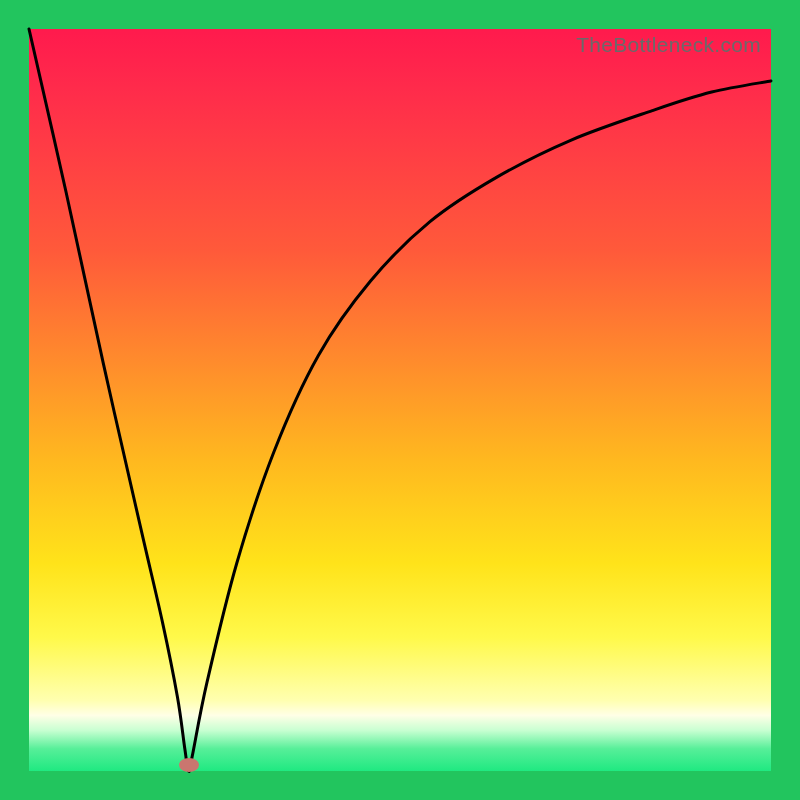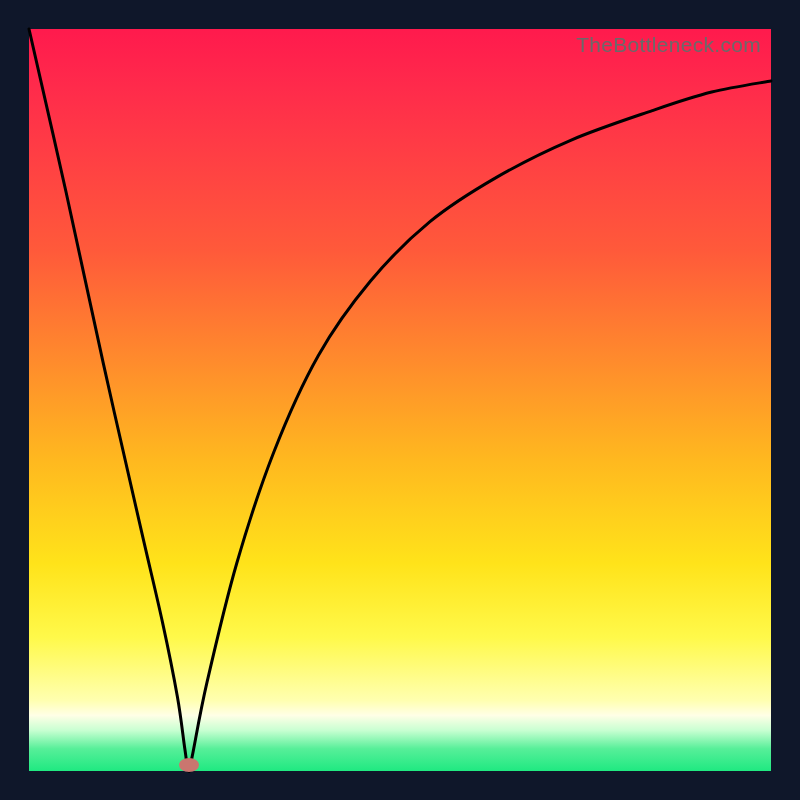--- a/index.html
+++ b/index.html
@@ -8,21 +8,21 @@
     width: 800px;
     height: 800px;
     overflow: hidden;
     background: #000;
     font-family: Arial, Helvetica, sans-serif;
   }
   .frame {
     position: relative;
     width: 800px;
     height: 800px;
-    background: #0f172a;
+    background: #22c55e;
   }
   .plot {
     position: absolute;
     left: 29px;
     top: 29px;
     width: 742px;
     height: 742px;
     
     background: linear-gradient(
       to bottom,

